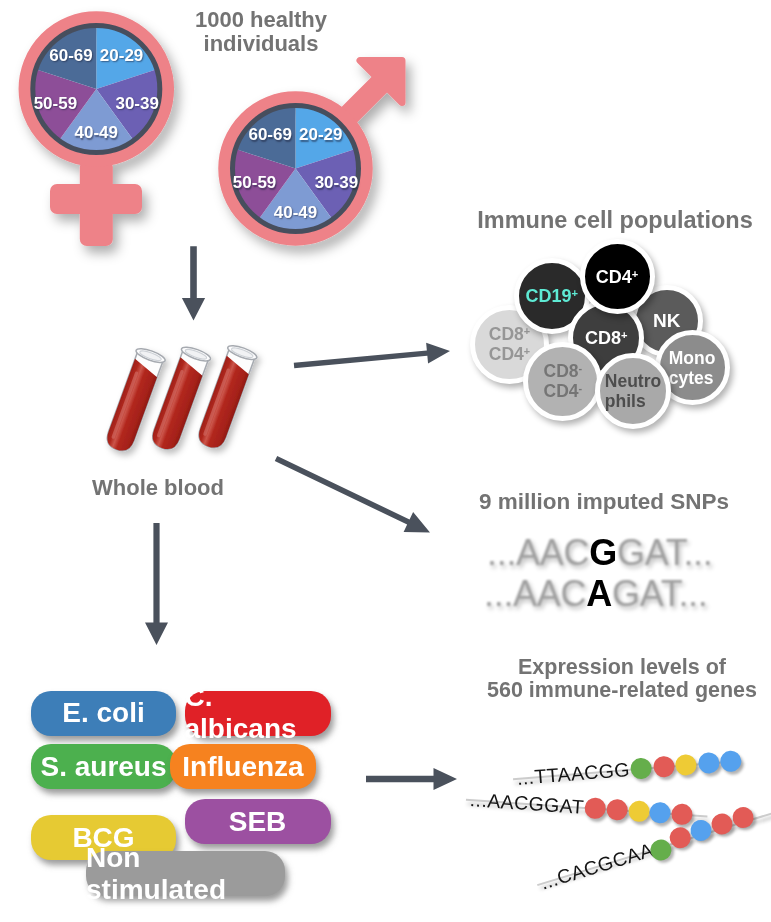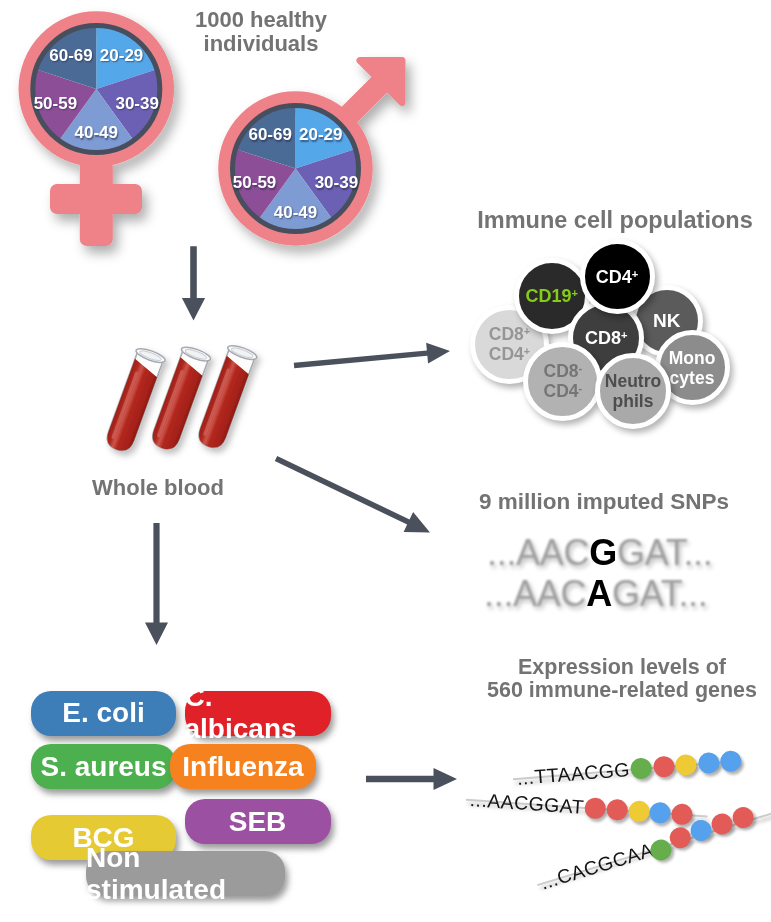--- a/index.html
+++ b/index.html
@@ -1,20 +1,20 @@
 <!DOCTYPE html>
 <html><head>
 <meta charset="utf-8">
 <style>
 html,body{margin:0;padding:0;}
 body{width:771px;height:922px;background:#fff;font-family:"Liberation Sans",sans-serif;position:relative;overflow:hidden;}
 .abs{position:absolute;}
 .title{font-weight:bold;color:#737373;text-align:center;}
 
-.cell{position:absolute;border-radius:50%;border:5px solid #fff;display:flex;align-items:center;justify-content:center;text-align:center;font-weight:bold;box-shadow:3px 4px 6px rgba(0,0,0,0.3);font-size:17.5px;line-height:20px;}
+.cell{position:absolute;border-radius:50%;border:5px solid #fff;display:flex;align-items:center;justify-content:center;text-align:left;font-weight:bold;box-shadow:3px 4px 6px rgba(0,0,0,0.3);font-size:17.5px;line-height:20px;}
 .cell sup{font-size:0.62em;vertical-align:0.45em;line-height:0;}
 
 .pill{position:absolute;border-radius:20px;color:#fff;font-weight:bold;font-size:28px;display:flex;align-items:center;justify-content:center;box-shadow:3px 5px 6px rgba(90,90,90,0.6);}
 
 .snp{position:absolute;font-size:36px;letter-spacing:-0.3px;color:#9f9f9f;white-space:nowrap;line-height:36px;}
 .snp .blur{filter:blur(1px);text-shadow:2px 3px 4px rgba(0,0,0,0.28);}
 .snp b{color:#000;font-weight:bold;}
 
 .erow{position:absolute;display:flex;align-items:center;white-space:nowrap;transform-origin:0 50%;}
 .erow .seq{font-size:19.5px;color:#141414;letter-spacing:0.4px;}
@@ -123,21 +123,21 @@
 
 <div class="abs title" style="left:261px;top:8px;transform:translateX(-50%);font-size:22px;line-height:24px;white-space:nowrap;">1000 healthy<br>individuals</div>
 <div class="abs title" style="left:615px;top:207px;transform:translateX(-50%);font-size:23.5px;white-space:nowrap;">Immune cell populations</div>
 <div class="abs title" style="left:158px;top:475px;transform:translateX(-50%);font-size:22px;white-space:nowrap;">Whole blood</div>
 <div class="abs title" style="left:604px;top:489px;transform:translateX(-50%);font-size:22.5px;white-space:nowrap;">9 million imputed SNPs</div>
 <div class="abs title" style="left:622px;top:656px;transform:translateX(-50%);font-size:21.5px;line-height:23.4px;white-space:nowrap;">Expression levels of<br>560 immune-related genes</div>
 
 <div class="cell" style="left:630.8px;top:284.7px;width:62px;height:62px;background:#5b5b5b;color:#fff;font-size:19px;z-index:1;">
     <div>NK</div>
   </div>
-<div class="cell" style="left:513.7px;top:257.5px;width:66px;height:66px;background:#2a2a2a;color:#84cc16;font-size:18px;z-index:2;">
+<div class="cell" style="left:513.7px;top:257.5px;width:66px;height:66px;background:#2a2a2a;color:#5eead4;font-size:18px;z-index:2;">
     <div>CD19<sup>+</sup></div>
   </div>
 <div class="cell" style="left:470px;top:304.5px;width:69px;height:69px;background:#d9d9d9;color:#969696;z-index:1;">
     <div>CD8<sup>+</sup><br>CD4<sup>+</sup></div>
   </div>
 <div class="cell" style="left:568.2px;top:299.9px;width:66px;height:66px;background:#3e3e3e;color:#fff;font-size:18px;z-index:3;">
     <div>CD8<sup>+</sup></div>
   </div>
 <div class="cell" style="left:579.5px;top:239px;width:65px;height:65px;background:#000;color:#fff;font-size:18px;z-index:4;">
     <div>CD4<sup>+</sup></div>

